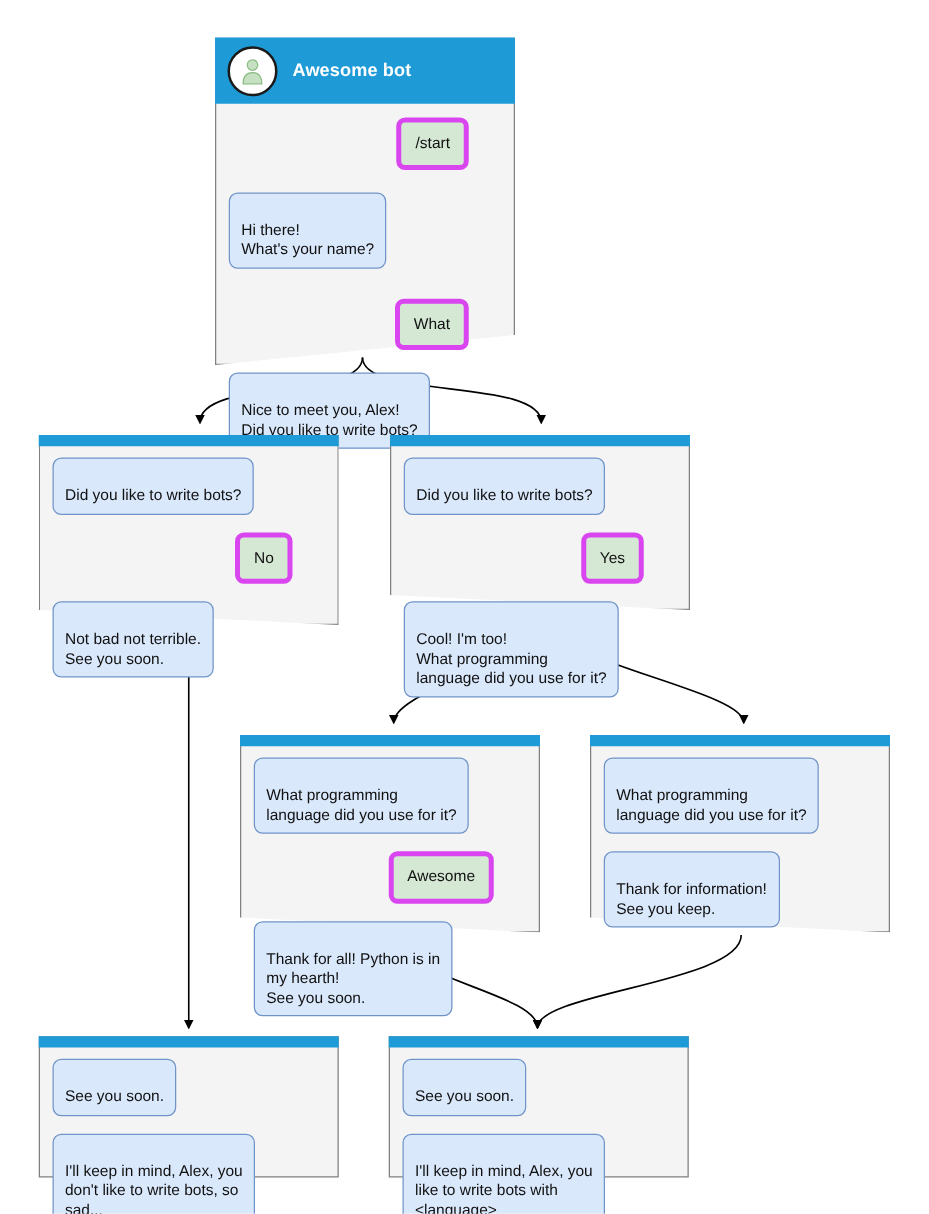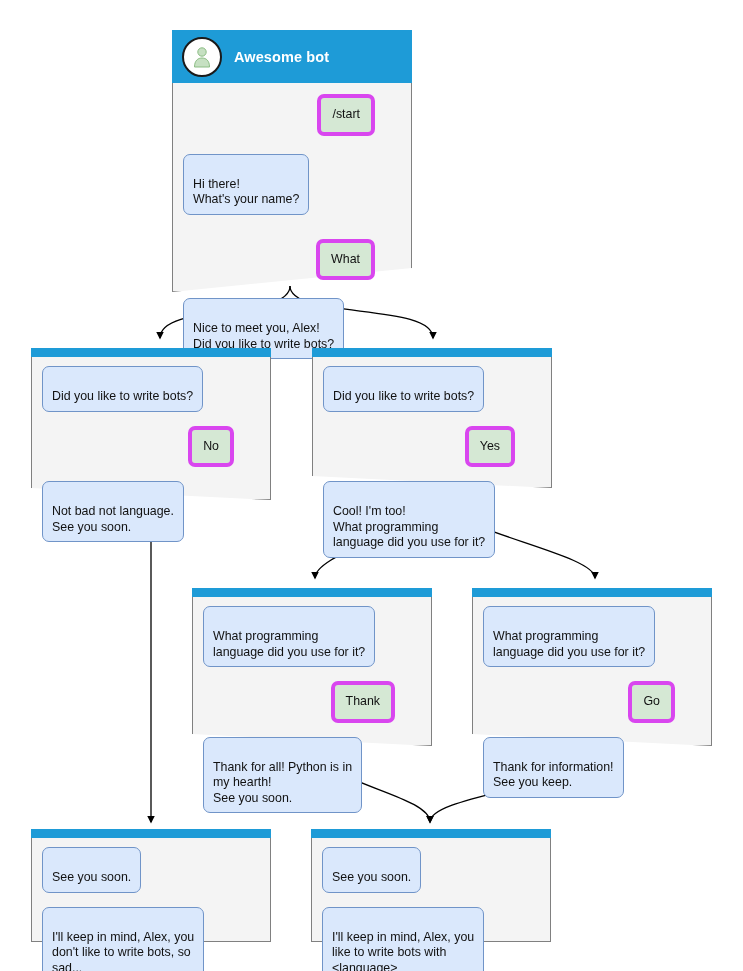--- a/index.html
+++ b/index.html
@@ -204,21 +204,21 @@
     <div class="card-shape"></div>
     <div class="card-header"></div>
     <div class="messages">
       <div class="msg-row bot gap-md">
         <div class="bubble bot">Did you like to write bots?</div>
       </div>
       <div class="msg-row user gap-md">
         <div class="bubble user">No</div>
       </div>
       <div class="msg-row bot">
-        <div class="bubble bot">Not bad not language.
+        <div class="bubble bot">Not bad not terrible.
 See you soon.</div>
       </div>
     </div>
   </div>
 
   <div class="card skew-right-sm" style="left:312px; top:348px; width:240px; height:140px;">
     <div class="card-shape"></div>
     <div class="card-header"></div>
     <div class="messages">
       <div class="msg-row bot gap-md">
@@ -237,41 +237,38 @@
 
   <div class="card skew-right-sm" style="left:192px; top:588px; width:240px; height:158px;">
     <div class="card-shape"></div>
     <div class="card-header"></div>
     <div class="messages">
       <div class="msg-row bot gap-md">
         <div class="bubble bot">What programming
 language did you use for it?</div>
       </div>
       <div class="msg-row user gap-md">
-        <div class="bubble user">Thank</div>
+        <div class="bubble user">Awesome</div>
       </div>
       <div class="msg-row bot">
         <div class="bubble bot">Thank for all! Python is in
 my hearth!
 See you soon.</div>
       </div>
     </div>
   </div>
 
   <div class="card skew-right-sm" style="left:472px; top:588px; width:240px; height:158px;">
     <div class="card-shape"></div>
     <div class="card-header"></div>
     <div class="messages">
       <div class="msg-row bot gap-md">
         <div class="bubble bot">What programming
 language did you use for it?</div>
       </div>
-      <div class="msg-row user gap-md">
-        <div class="bubble user">Go</div>
-      </div>
       <div class="msg-row bot">
         <div class="bubble bot">Thank for information!
 See you keep.</div>
       </div>
     </div>
   </div>
 
   <div class="card flat" style="left:31px; top:829px; width:240px; height:113px;">
     <div class="card-shape"></div>
     <div class="card-header"></div>

